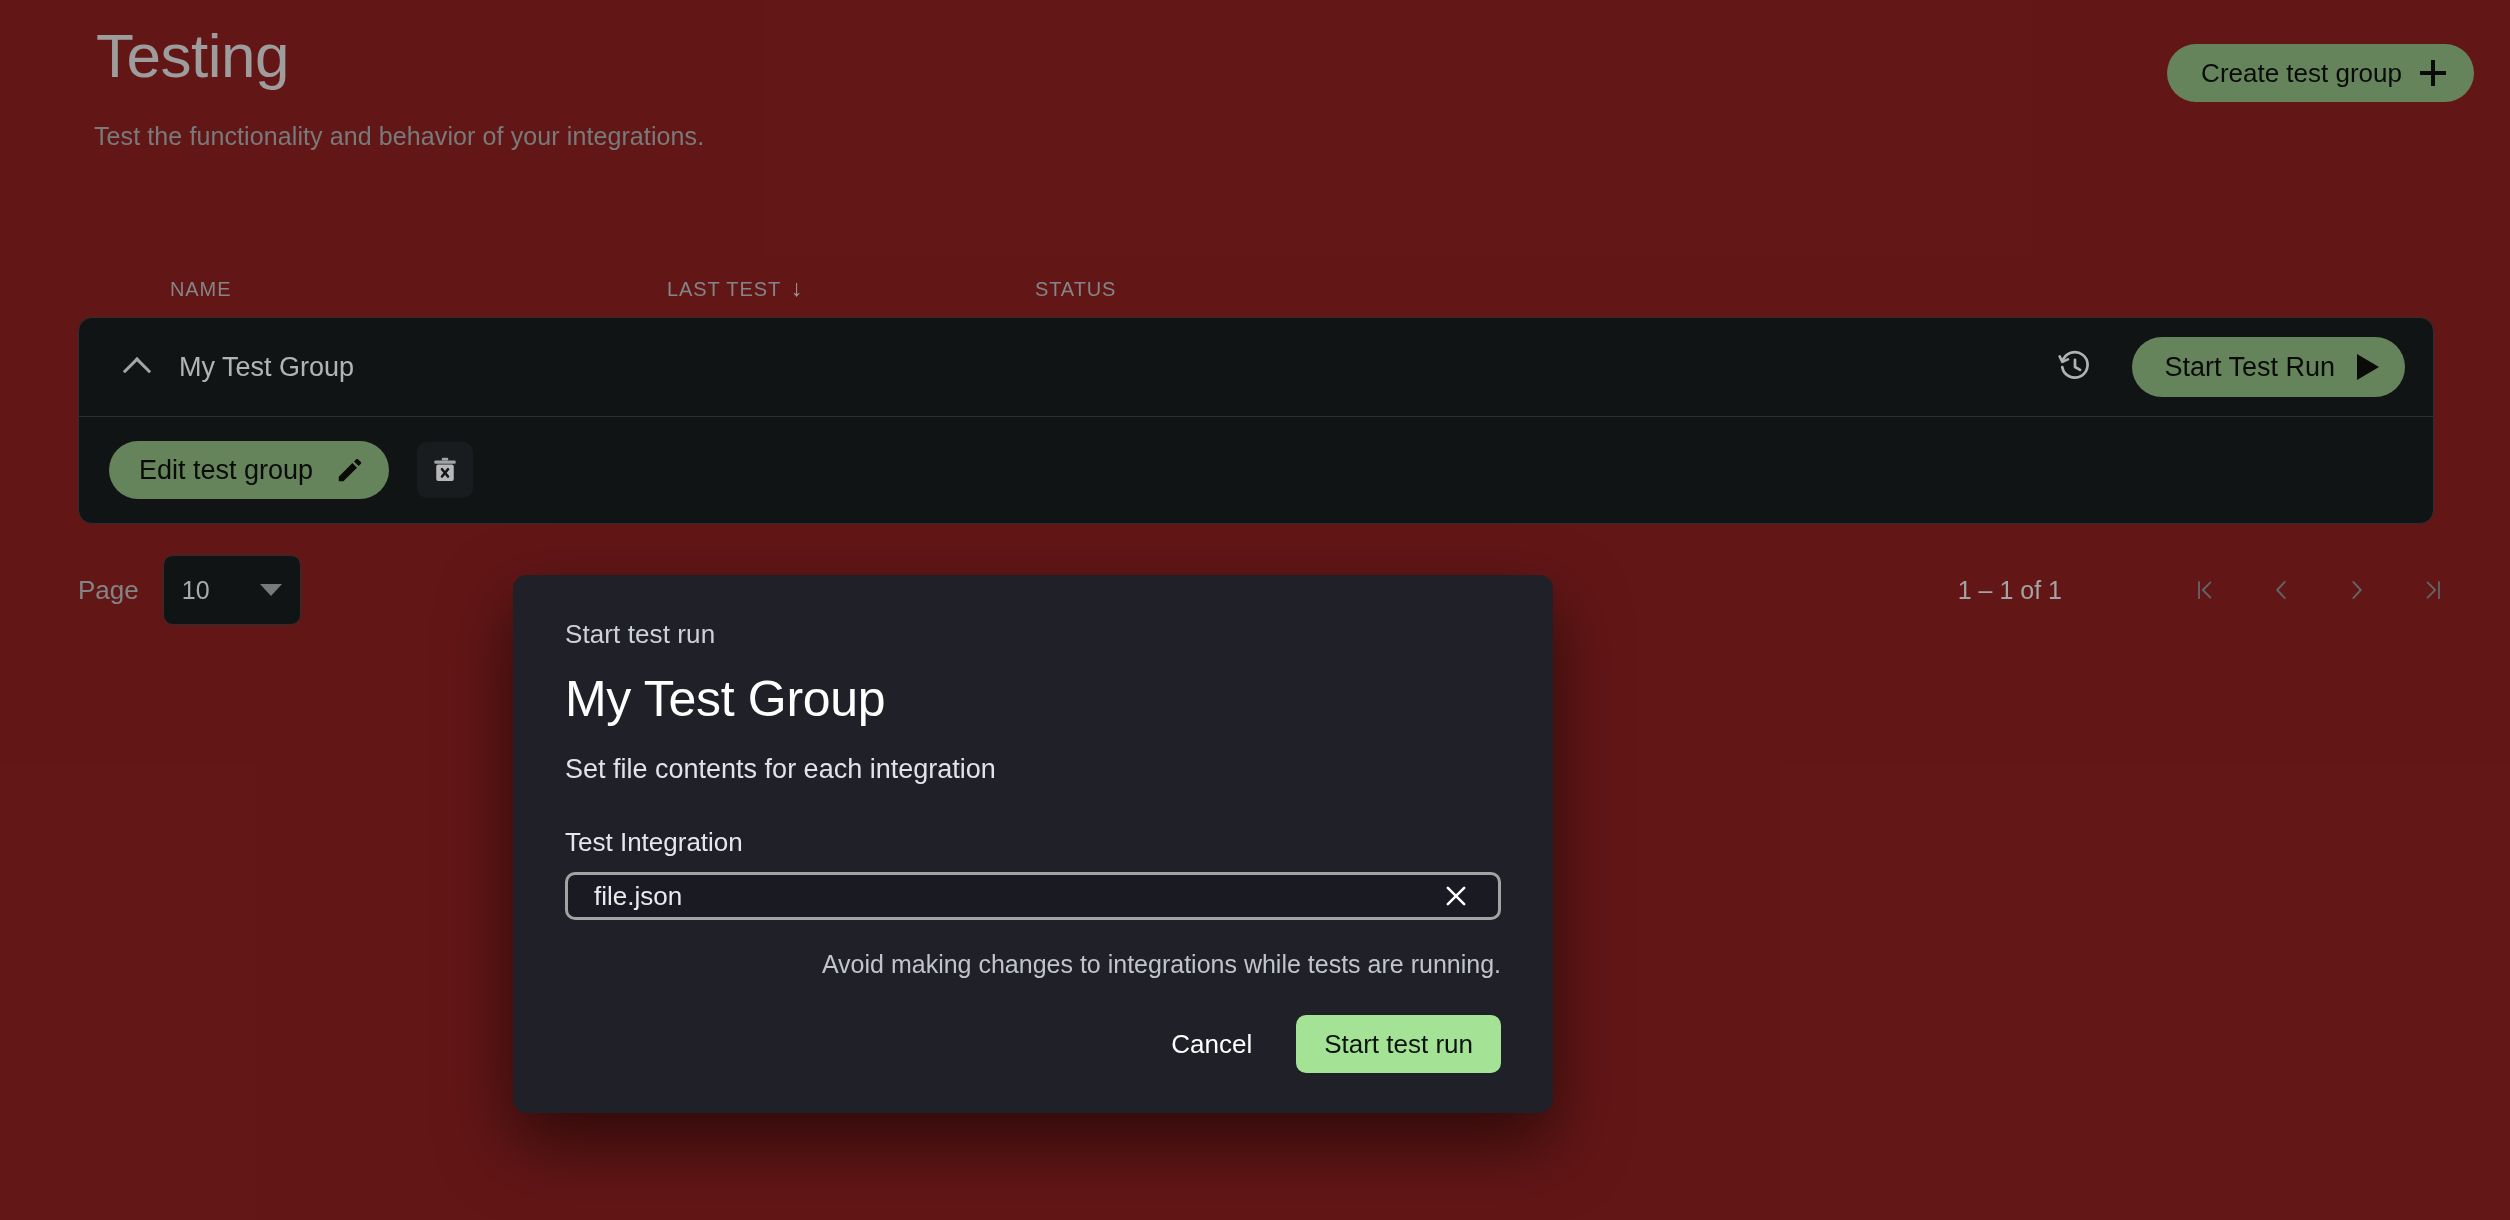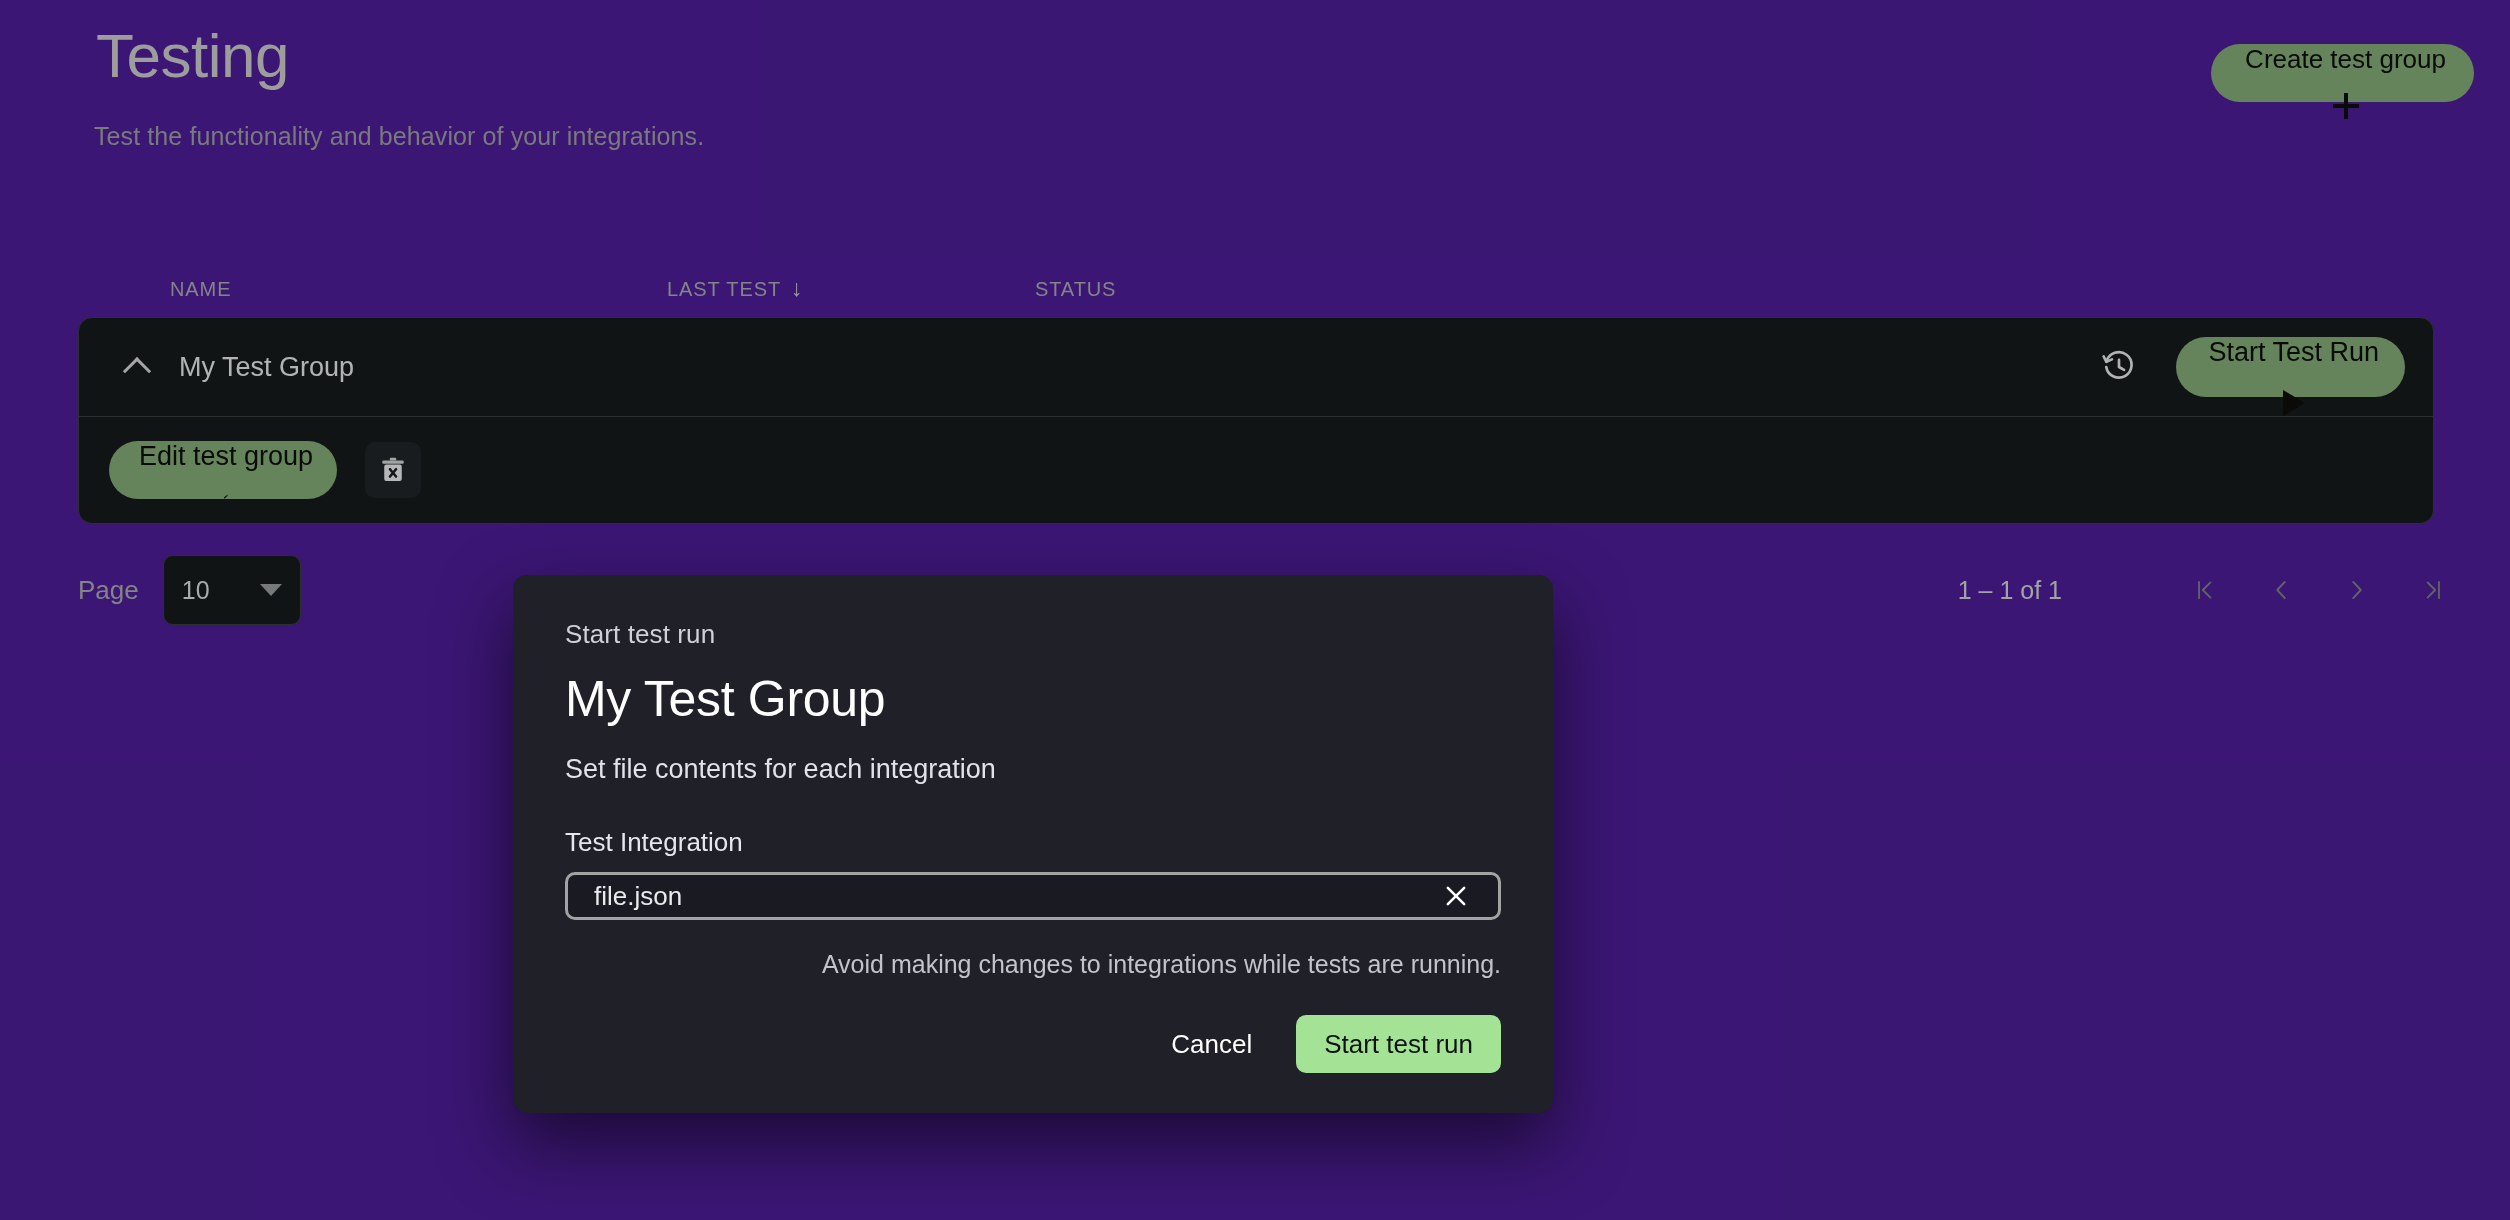--- a/index.html
+++ b/index.html
@@ -9,21 +9,21 @@
     height: 1220px;
     background: #131517;
     font-family: "Liberation Sans", sans-serif;
     overflow: hidden;
   }
 
   #root {
     position: relative;
     width: 2510px;
     height: 1220px;
-    background: #4c1d95;
+    background: #7f1d1d;
   }
 
   
   .page-header {
     position: absolute;
     top: 0; left: 0; right: 0;
     height: 190px;
   }
   .page-title {
     position: absolute;
@@ -50,21 +50,20 @@
     background: #83a975;
     color: #0d0f0c;
     border: none;
     border-radius: 999px;
     font-family: "Liberation Sans", sans-serif;
     font-size: 25px;
     padding: 0 30px;
     height: 56px;
     cursor: pointer;
     white-space: nowrap;
-    flex-direction: column;
   }
   .btn-create {
     position: absolute;
     right: 36px; top: 44px;
     height: 58px;
     font-size: 26px;
     padding: 0 28px 0 34px;
   }
   .icon-plus {
     display: inline-block;

